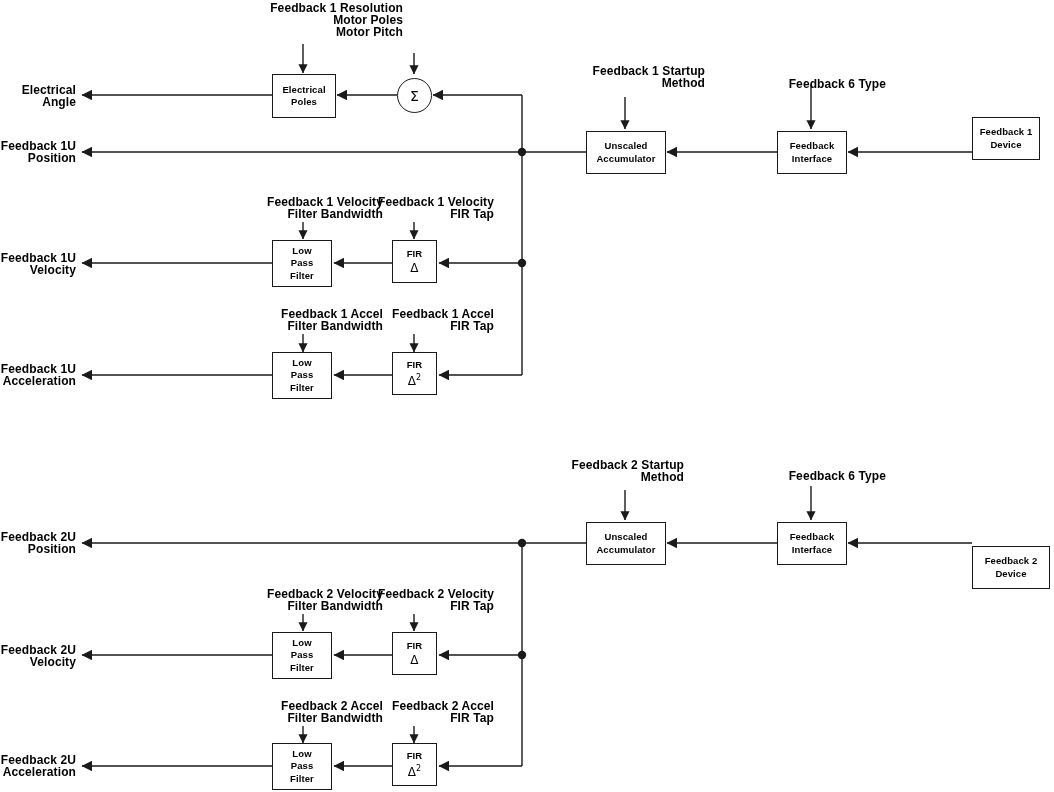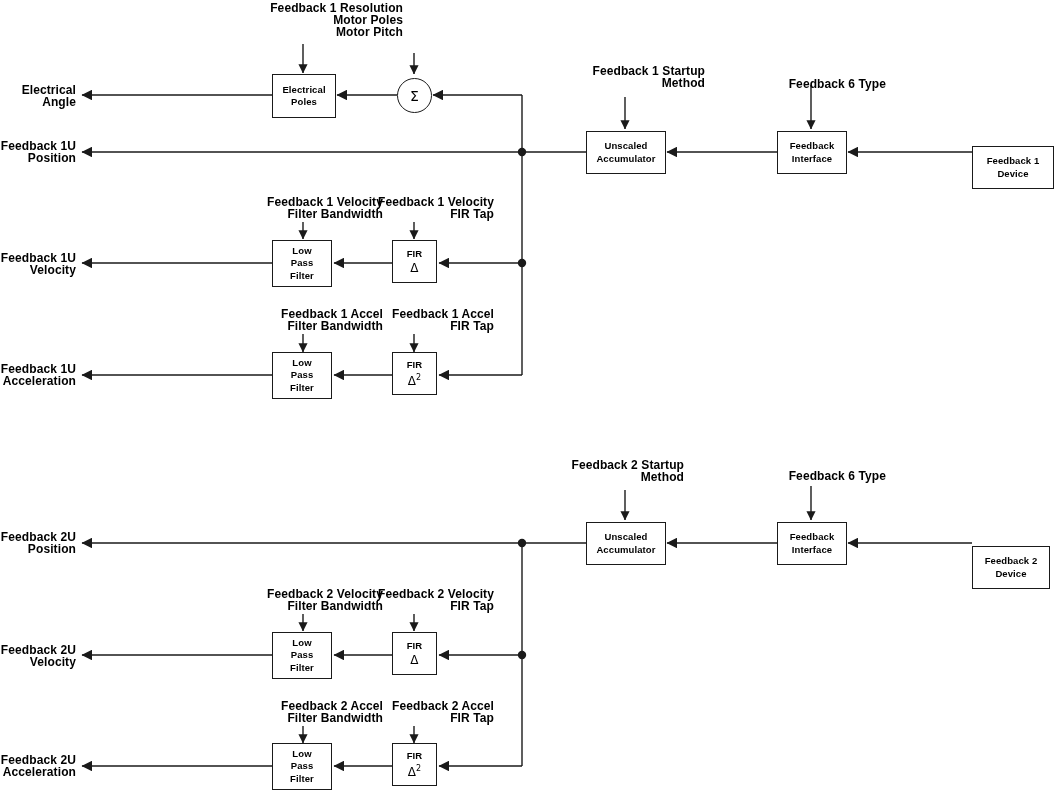--- a/index.html
+++ b/index.html
@@ -204,21 +204,21 @@
   <div class="box" style="left:586px; top:131px; width:80px; height:43px;">
     <span class="ln">Unscaled</span>
     <span class="ln">Accumulator</span>
   </div>
 
   <div class="box" style="left:777px; top:131px; width:70px; height:43px;">
     <span class="ln">Feedback</span>
     <span class="ln">Interface</span>
   </div>
 
-  <div class="box" style="left:972px; top:146px; width:82px; height:43px;">
+  <div class="box" style="left:972px; top:117px; width:68px; height:43px;">
     <span class="ln">Feedback 1</span>
     <span class="ln">Device</span>
   </div>
 
   <div class="box" style="left:272px; top:240px; width:60px; height:47px;">
     <span class="ln">Low</span>
     <span class="ln">Pass</span>
     <span class="ln">Filter</span>
   </div>
 

